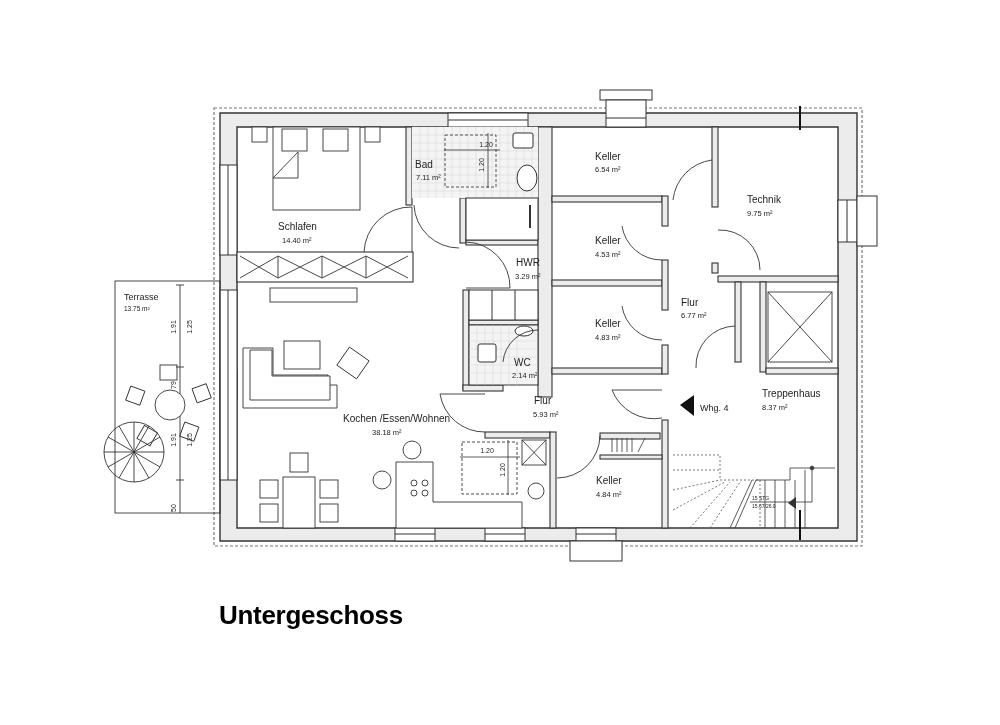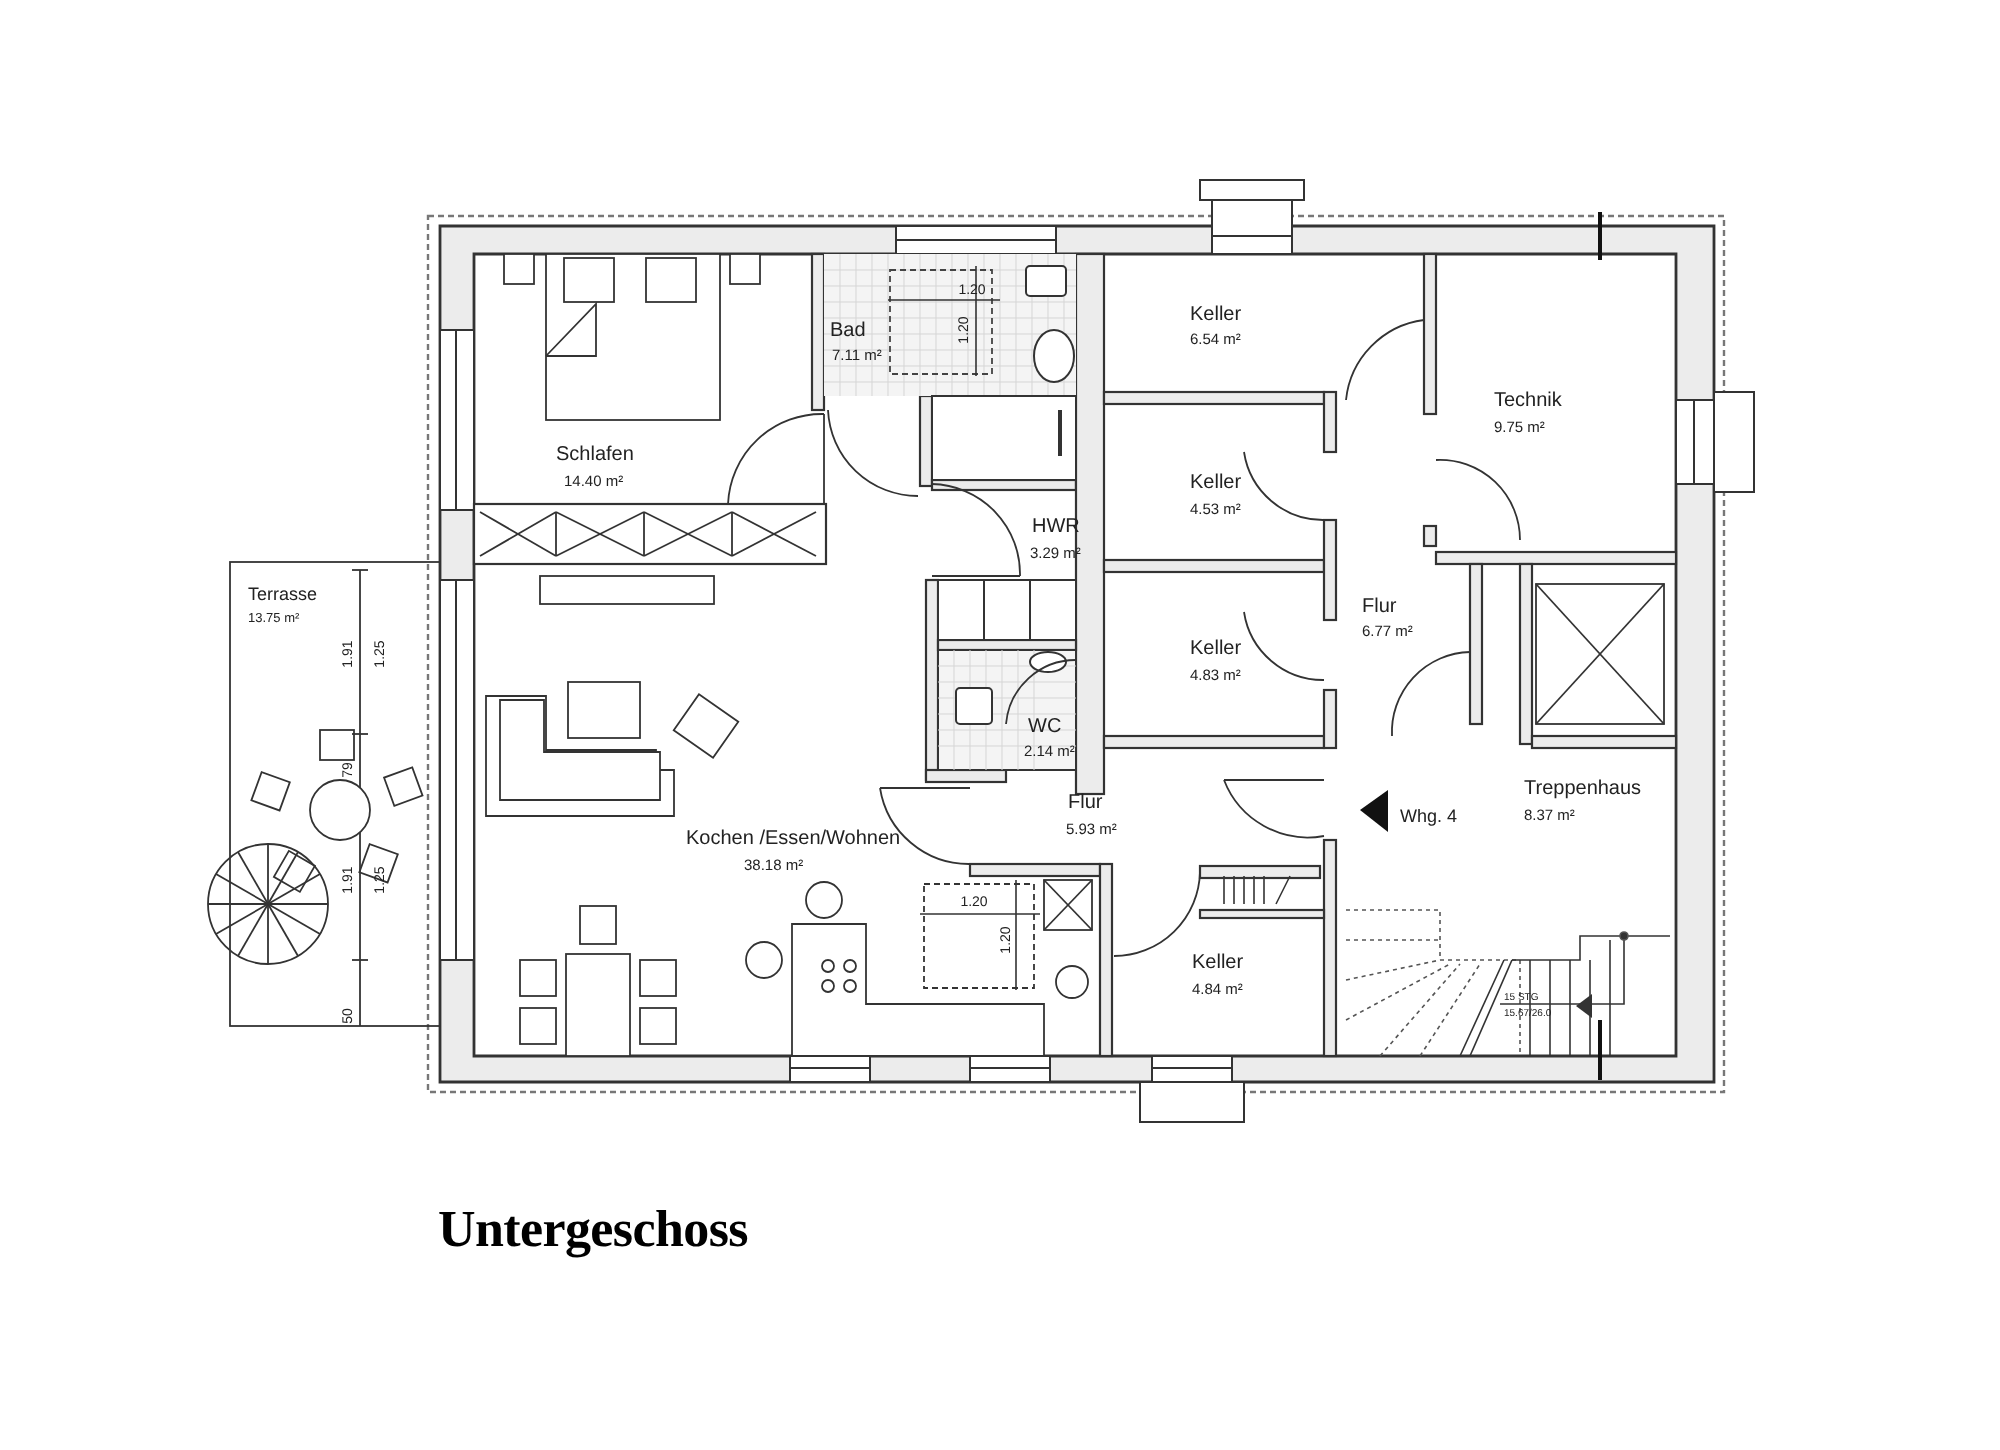--- a/index.html
+++ b/index.html
@@ -2,21 +2,21 @@
 <html><head>
 <meta charset="utf-8">
 <style>
   html, body { margin:0; padding:0; background:#ffffff; }
   body { width:1000px; height:725px; position:relative; overflow:hidden; font-family:"Liberation Sans", sans-serif; }
   #plan { position:absolute; left:0; top:0; }
   .lbl { font-family:"Liberation Sans", sans-serif; fill:#222; }
   .room-name { font-size:10px; }
   .room-area { font-size:7.5px; }
   .dim { font-size:7px; font-family:"Liberation Sans", sans-serif; fill:#222; }
-  #title { position:absolute; left:219px; top:600px; font-family:Liberation Serif, serif; font-weight:bold; font-size:26px; color:#000; letter-spacing:-0.3px; }
+  #title { position:absolute; left:219px; top:600px; font-family:Liberation Sans, sans-serif; font-weight:bold; font-size:26px; color:#000; letter-spacing:-0.3px; }
 </style>
 </head>
 <body>
 
 <svg id="plan" width="1000" height="725" viewBox="0 0 1000 725" xmlns="http://www.w3.org/2000/svg">
 
   <rect x="214" y="108" width="648" height="438" fill="none" stroke="#777" stroke-width="1.2" stroke-dasharray="3,2"></rect>
 
   <path d="M220 113 H857 V541 H220 Z M237 127 V528 H838 V127 Z" fill="#ececec" fill-rule="evenodd" stroke="#333" stroke-width="1.4"></path>
 

